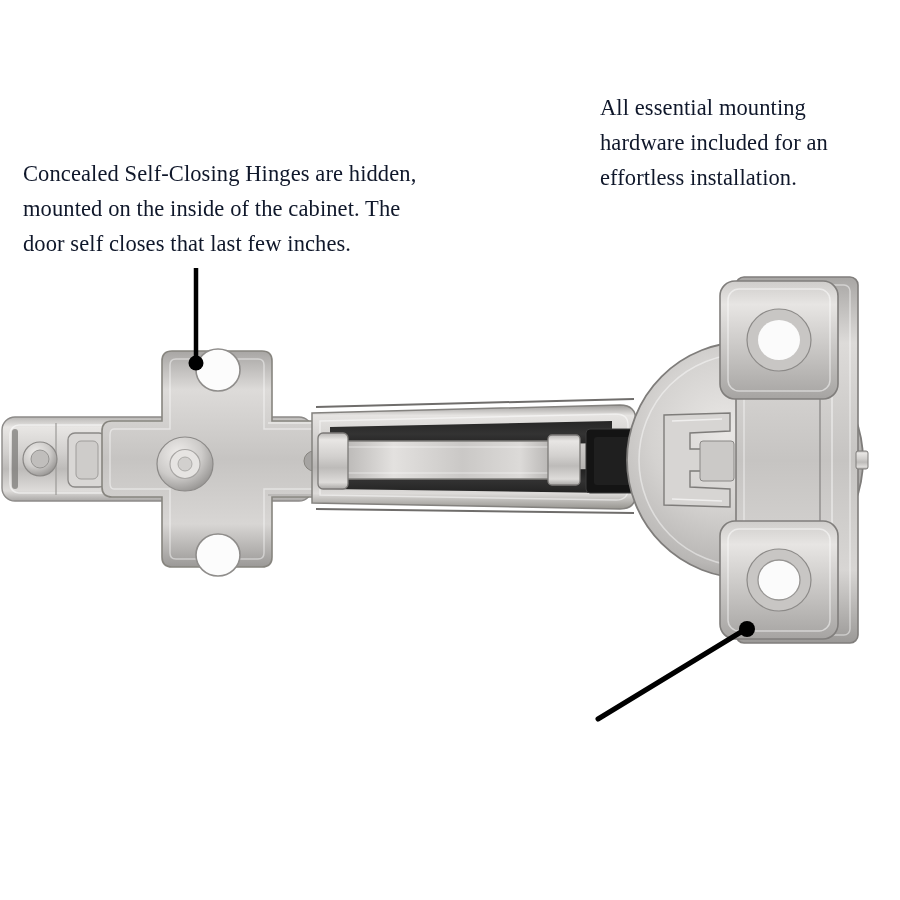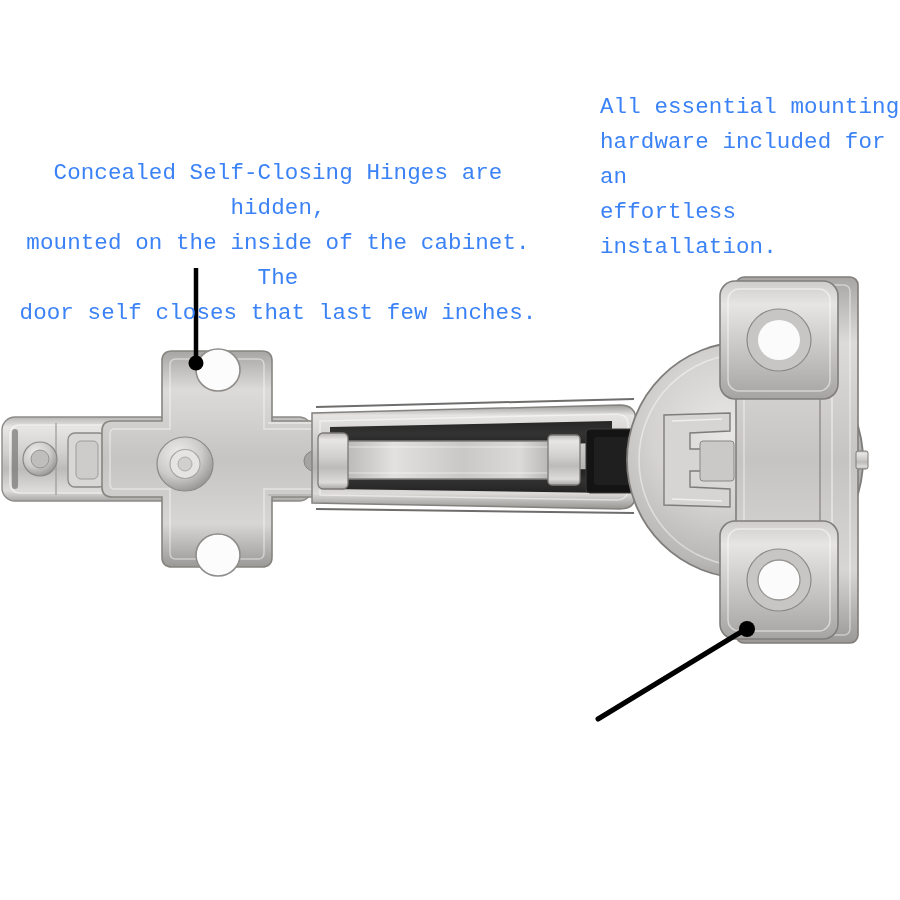--- a/index.html
+++ b/index.html
@@ -13,30 +13,30 @@
     width: 900px;
     height: 900px;
     background: #ffffff;
     overflow: hidden;
     font-family: "DejaVu Sans", "Liberation Sans", sans-serif;
   }
 
   
   .callout {
     position: absolute;
-    color: #3b82f6;
-    font-family: Liberation Mono, monospace;
+    color: #0f172a;
+    font-family: Liberation Serif, serif;
     font-weight: 400;
     font-size: 22.5px;
     line-height: 35px;
     letter-spacing: 0.1px;
     white-space: pre-line;
     -webkit-font-smoothing: antialiased;
   }
-  #callout-hinges   { left: 8px;  top: 156px; width: 540px; text-align: center; }
+  #callout-hinges   { left: 23px;  top: 156px; width: 540px; }
   #callout-hardware { left: 600px; top: 90px;  width: 300px; }
   #callout-finish   { left: 57px;  top: 663px; width: 560px; }
 
   
   .leader-svg {
     position: absolute;
     left: 0; top: 0;
     width: 900px; height: 900px;
     overflow: visible;
     pointer-events: none;

